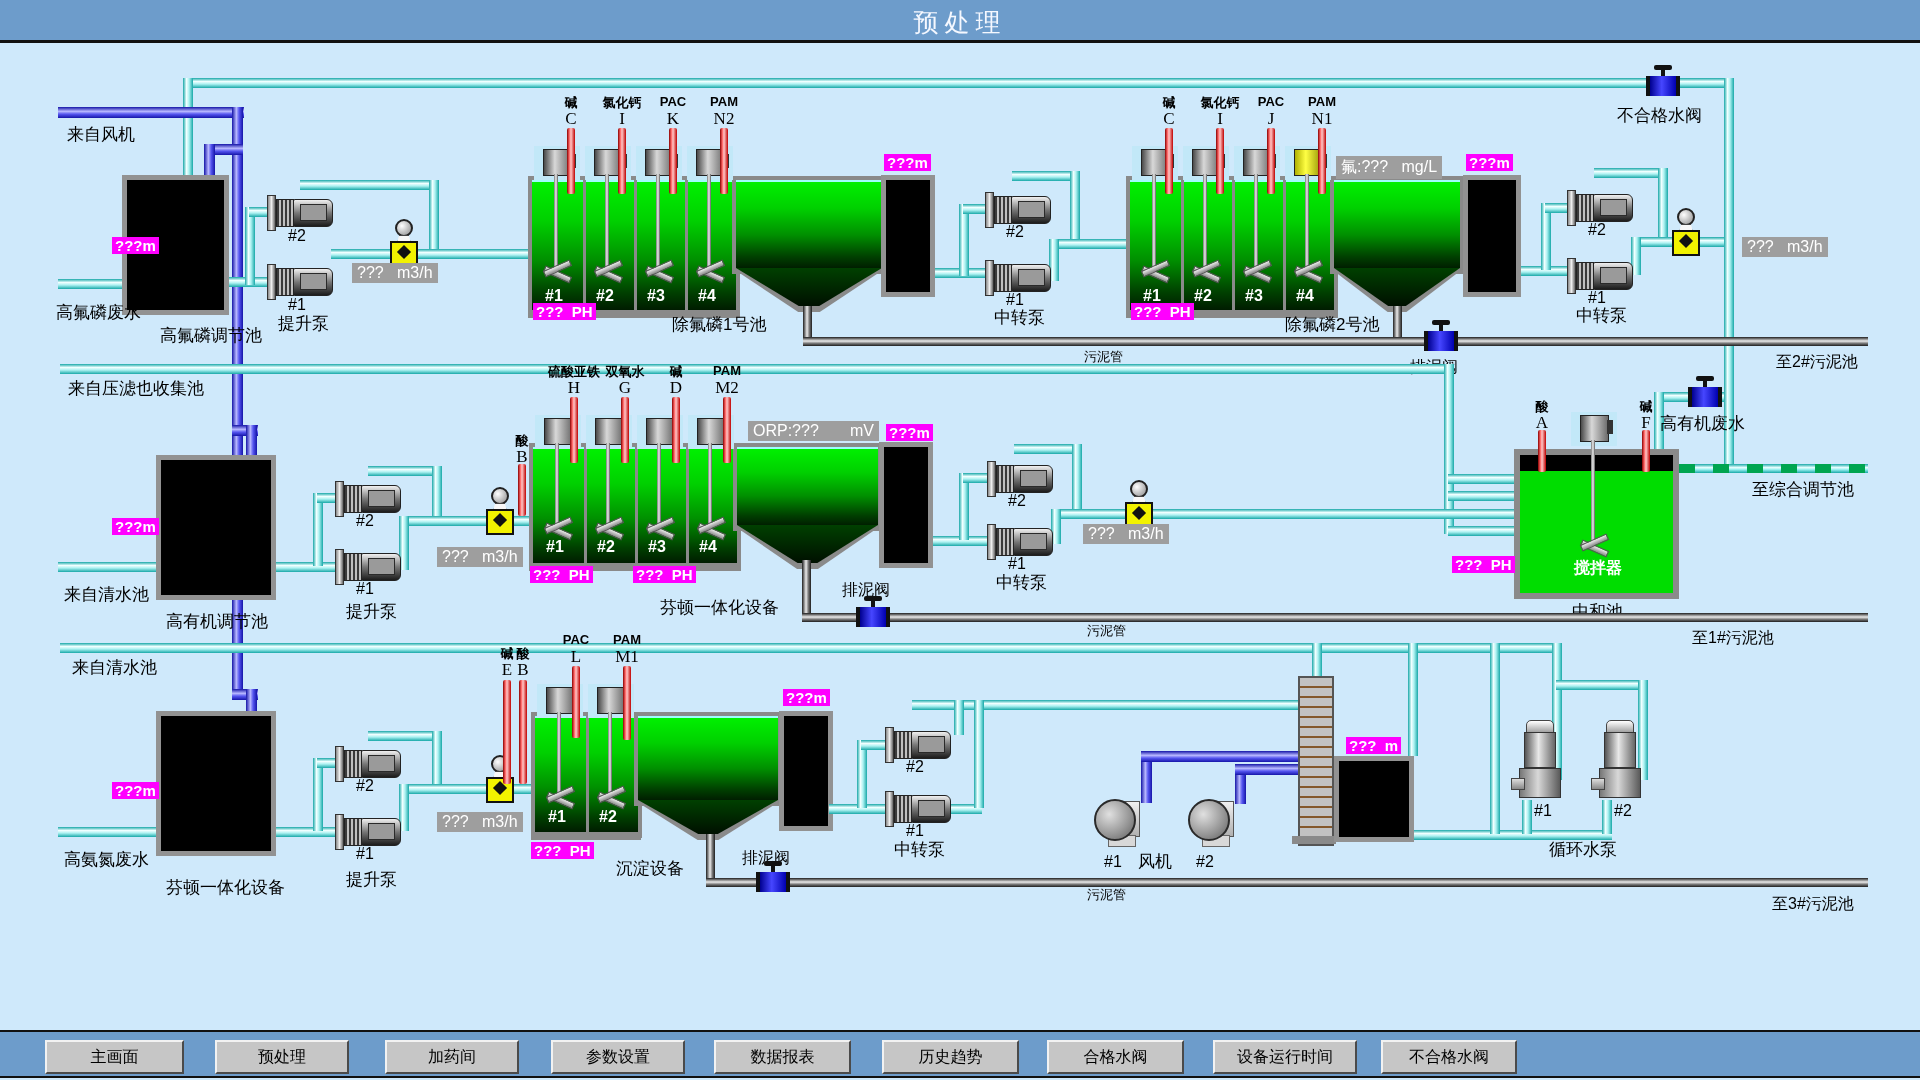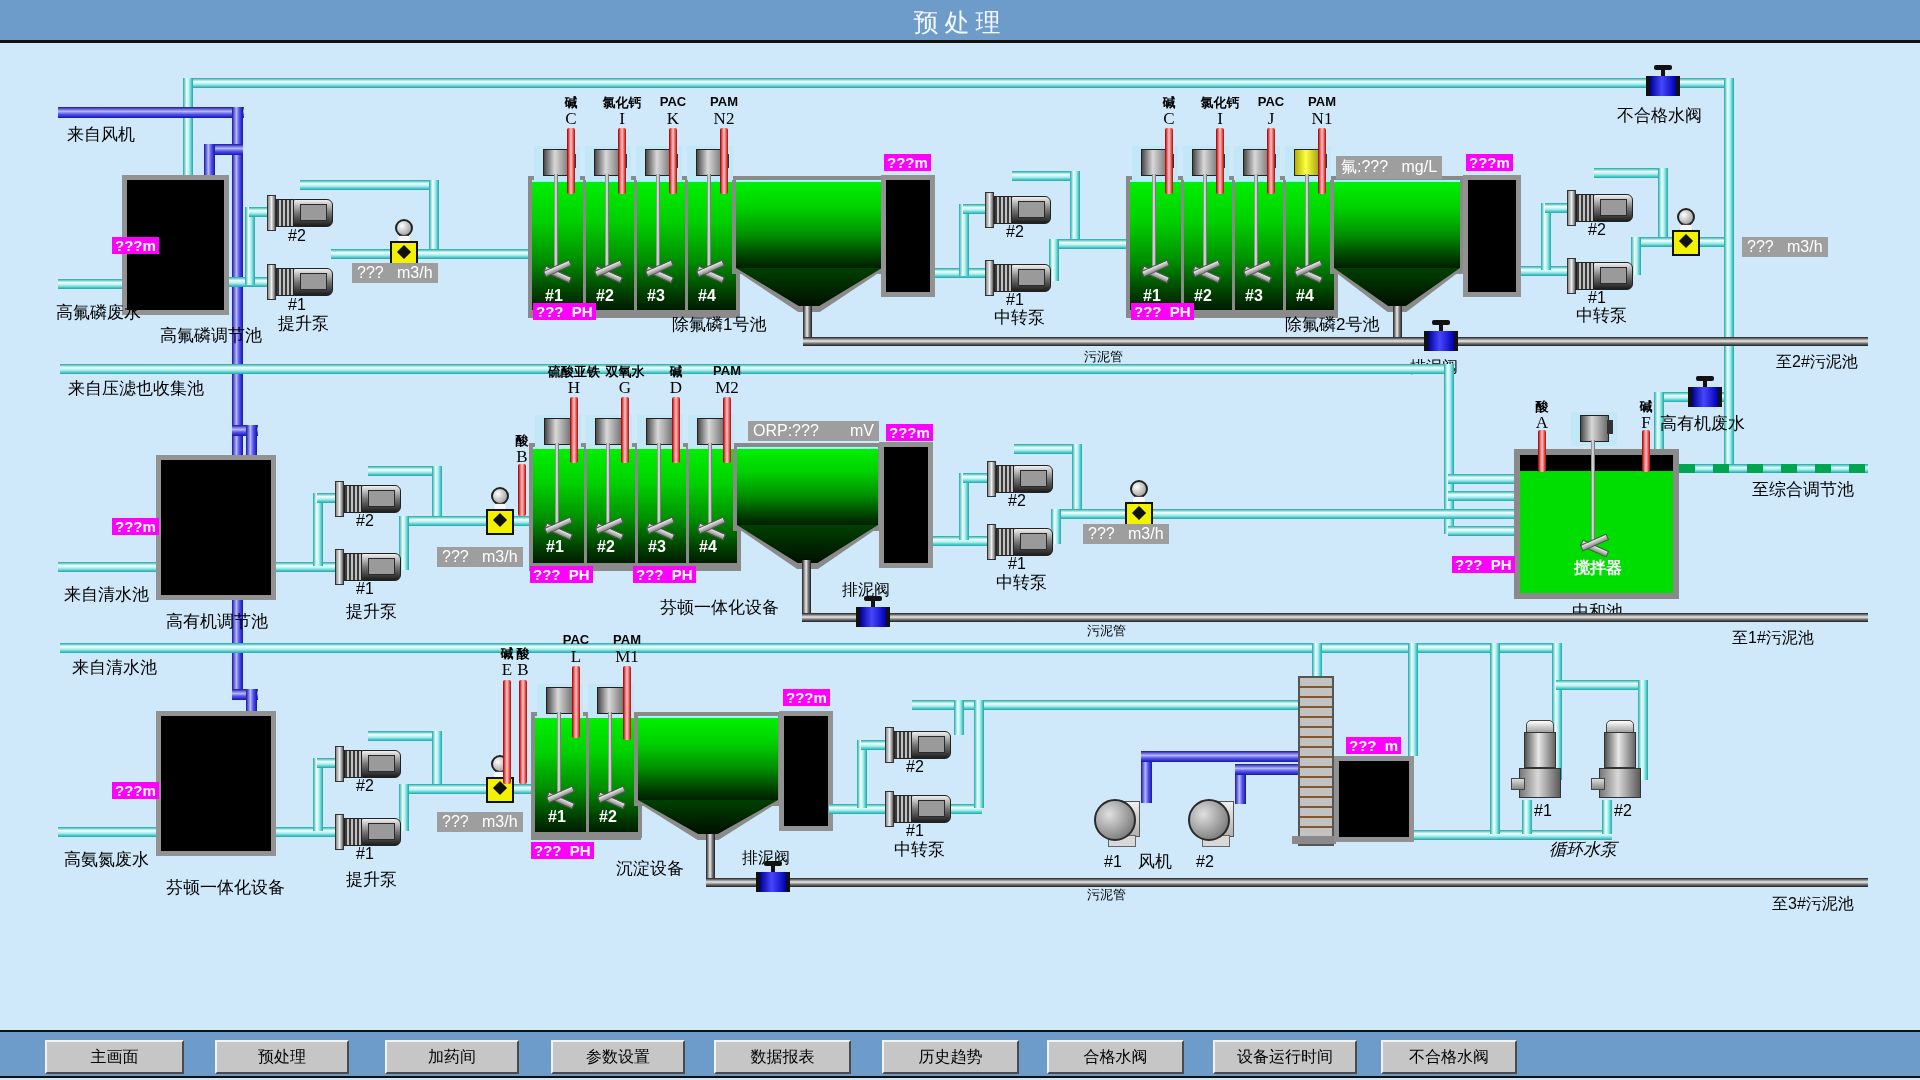--- a/index.html
+++ b/index.html
@@ -463,21 +463,21 @@
   <div class="chem" style="left:1616px;top:398px;">碱</div>
   <div class="code" style="left:1616px;top:413px;">F</div>
   <div class="mag" style="left:1452px;top:556px;">???  PH</div>
   <div class="dash" style="left:1679px;top:464px;width:189px;"></div>
   <div class="lbl17" style="left:1752px;top:478px;font-family:Liberation Serif, serif;">至综合调节池</div>
 
   <div class="gh" style="left:802px;top:613px;width:1066px;"></div>
   <div class="lbl" style="left:842px;top:580px;">排泥阀</div>
   <div class="valve" style="left:856px;top:607px;"></div>
   <div class="sm" style="left:1087px;top:622px;">污泥管</div>
-  <div class="lbl" style="left:1732px;top:628px;">至1#污泥池</div>
+  <div class="lbl" style="left:1692px;top:628px;">至1#污泥池</div>
 
   <div class="ph" style="left:60px;top:643px;width:1500px;"></div>
   <div class="lbl17" style="left:72px;top:656px;">来自清水池</div>
   <div class="blk" style="left:156px;top:711px;width:110px;height:135px;"></div>
   <div class="mag" style="left:112px;top:782px;">???m</div>
   <div class="ph" style="left:58px;top:827px;width:98px;"></div>
   <div class="lbl17" style="left:64px;top:848px;">高氨氮废水</div>
   <div class="lbl17" style="left:166px;top:876px;">芬顿一体化设备</div>
   <div class="ph" style="left:276px;top:827px;width:59px;"></div>
   <div class="pv" style="left:313px;top:758px;height:73px;"></div>
@@ -607,21 +607,21 @@
       <span class="sp"></span>
     </div>
   <div class="pumpV" style="left:1597px;top:720px;">
       <span class="m1"></span>
       <span class="m2"></span>
       <span class="m3"></span>
       <span class="sp"></span>
     </div>
   <div class="lbl" style="left:1534px;top:802px;">#1</div>
   <div class="lbl" style="left:1614px;top:802px;">#2</div>
-  <div class="lbl17" style="left:1549px;top:838px;font-style:italic;">循环水泵</div>
+  <div class="lbl17" style="left:1549px;top:838px;">循环水泵</div>
 
   <div class="gh" style="left:706px;top:878px;width:1162px;"></div>
   <div class="lbl" style="left:742px;top:848px;">排泥阀</div>
   <div class="valve" style="left:756px;top:872px;"></div>
   <div class="sm" style="left:1087px;top:886px;">污泥管</div>
   <div class="lbl" style="left:1772px;top:894px;">至3#污泥池</div>
 
   <div class="botbar"></div>
   <div class="btn" style="left:45px;width:135px;">主画面</div>
   <div class="btn" style="left:215px;width:130px;">预处理</div>

